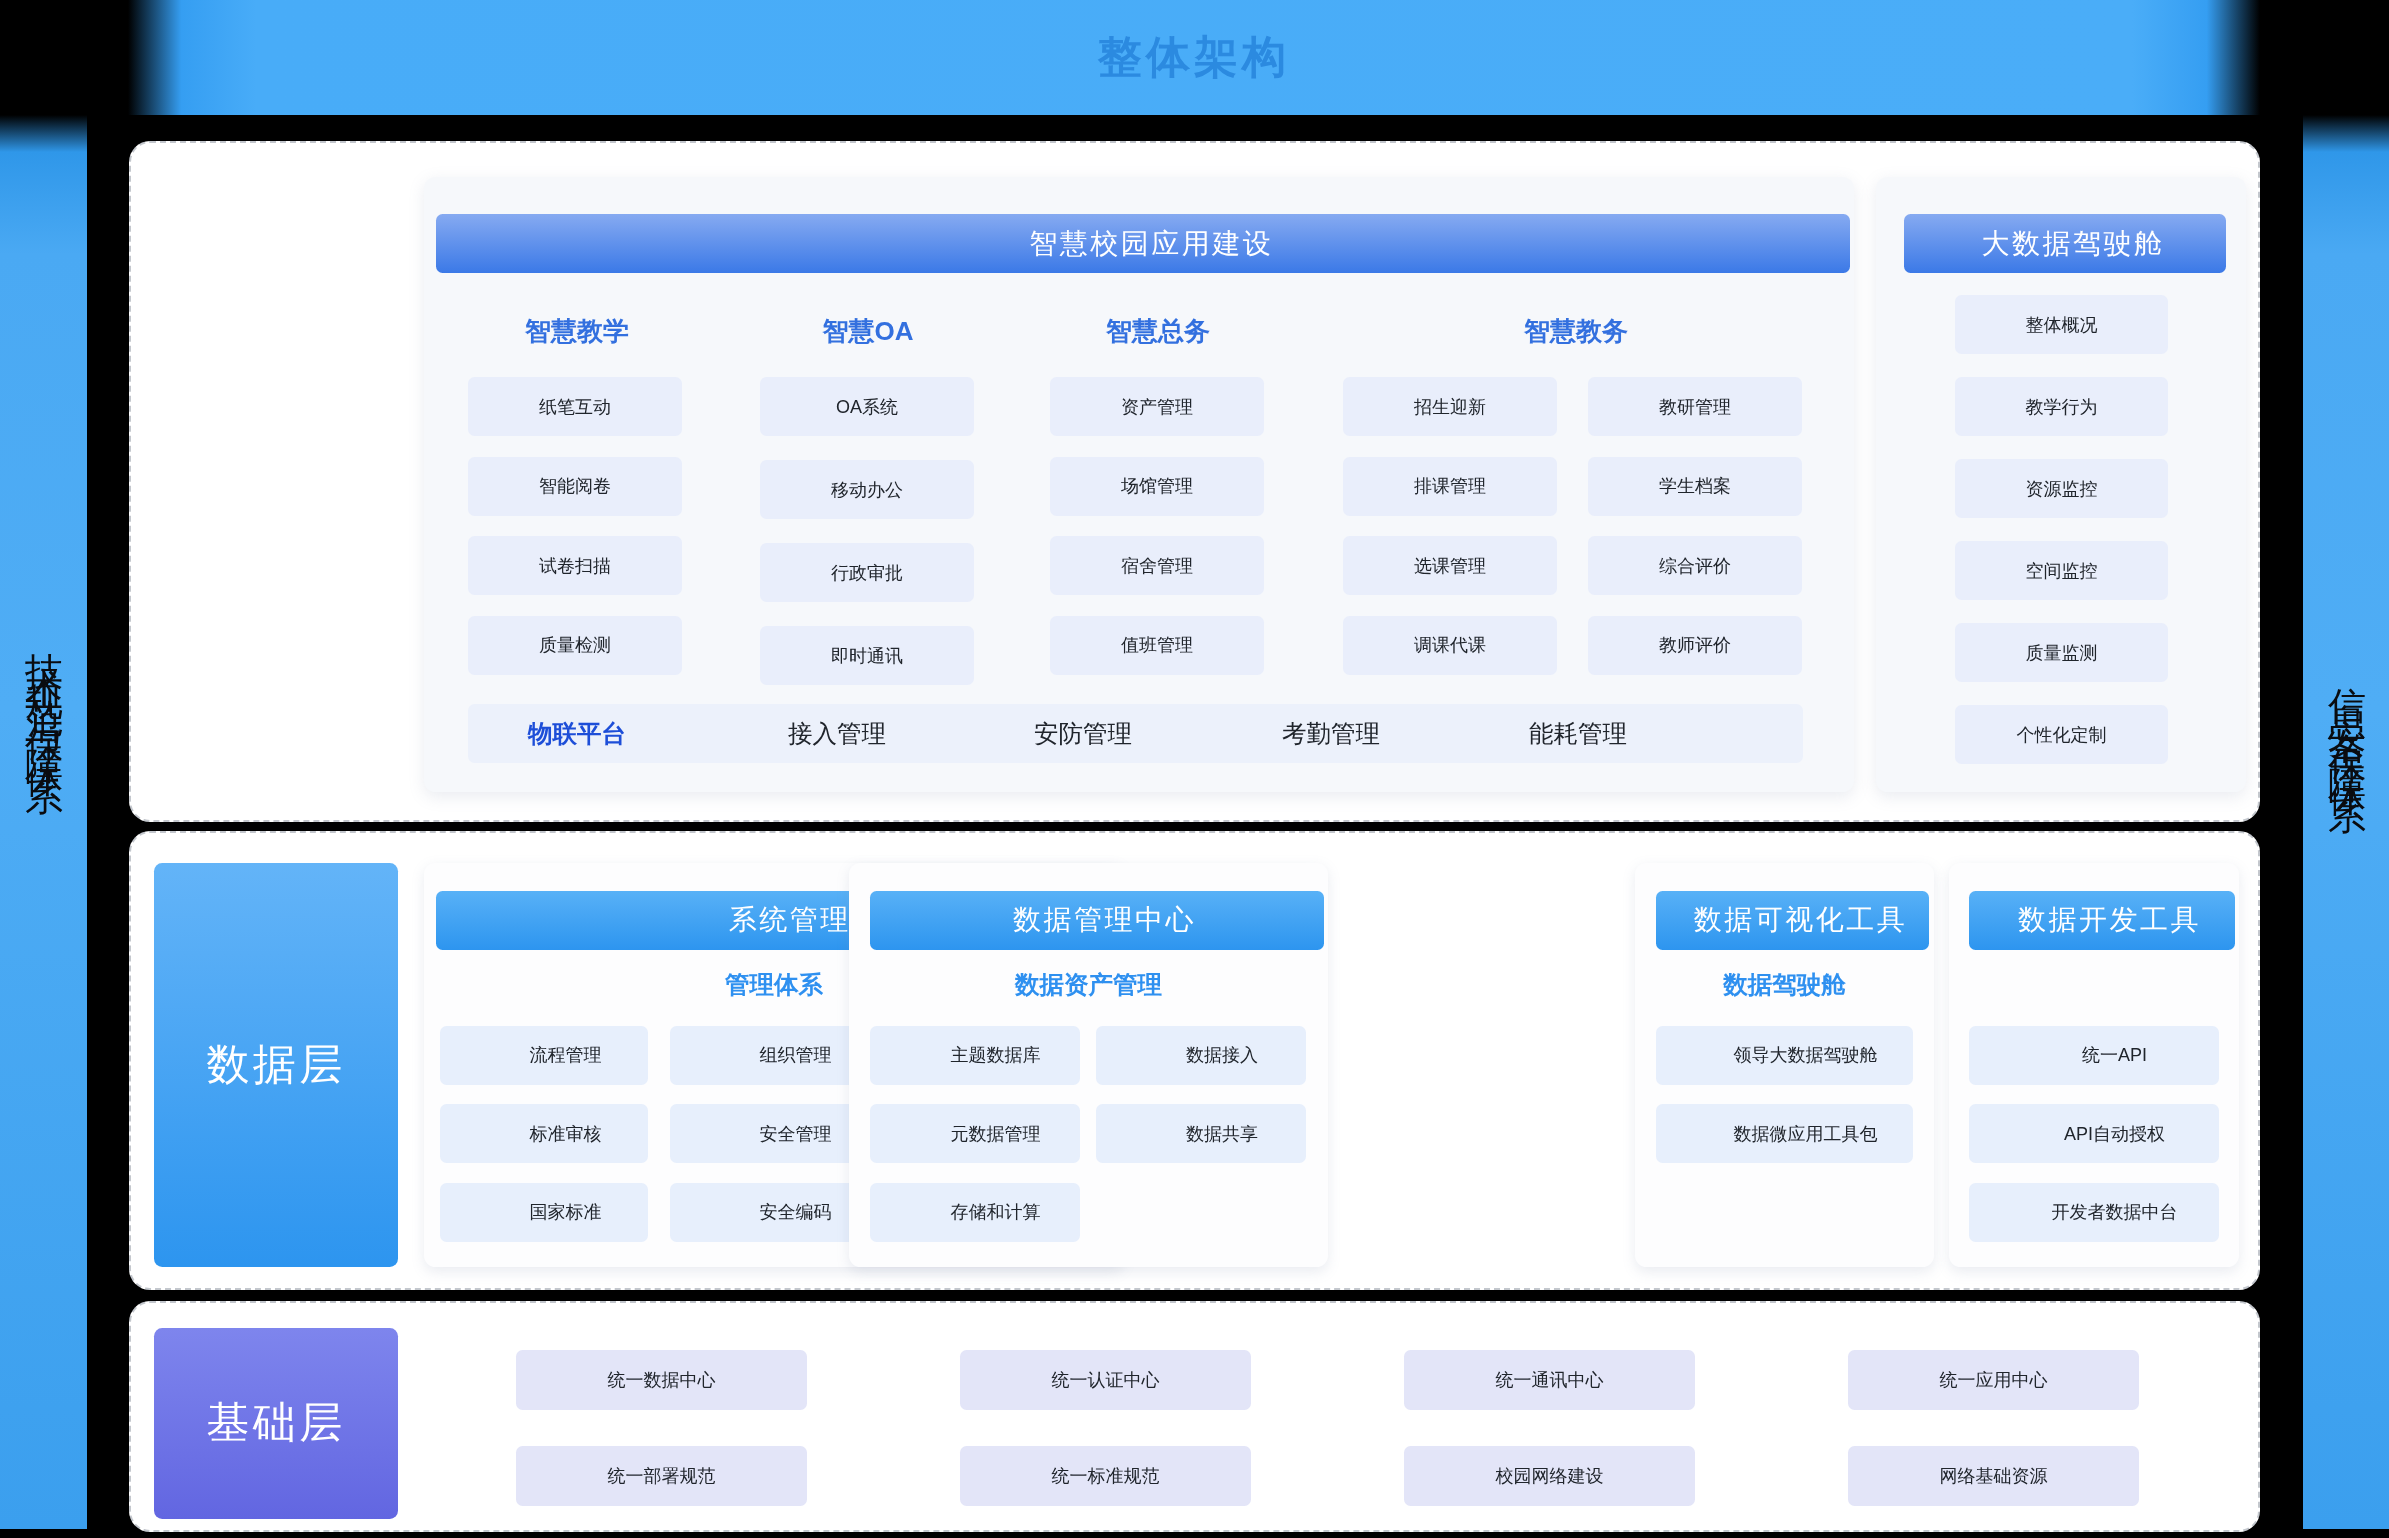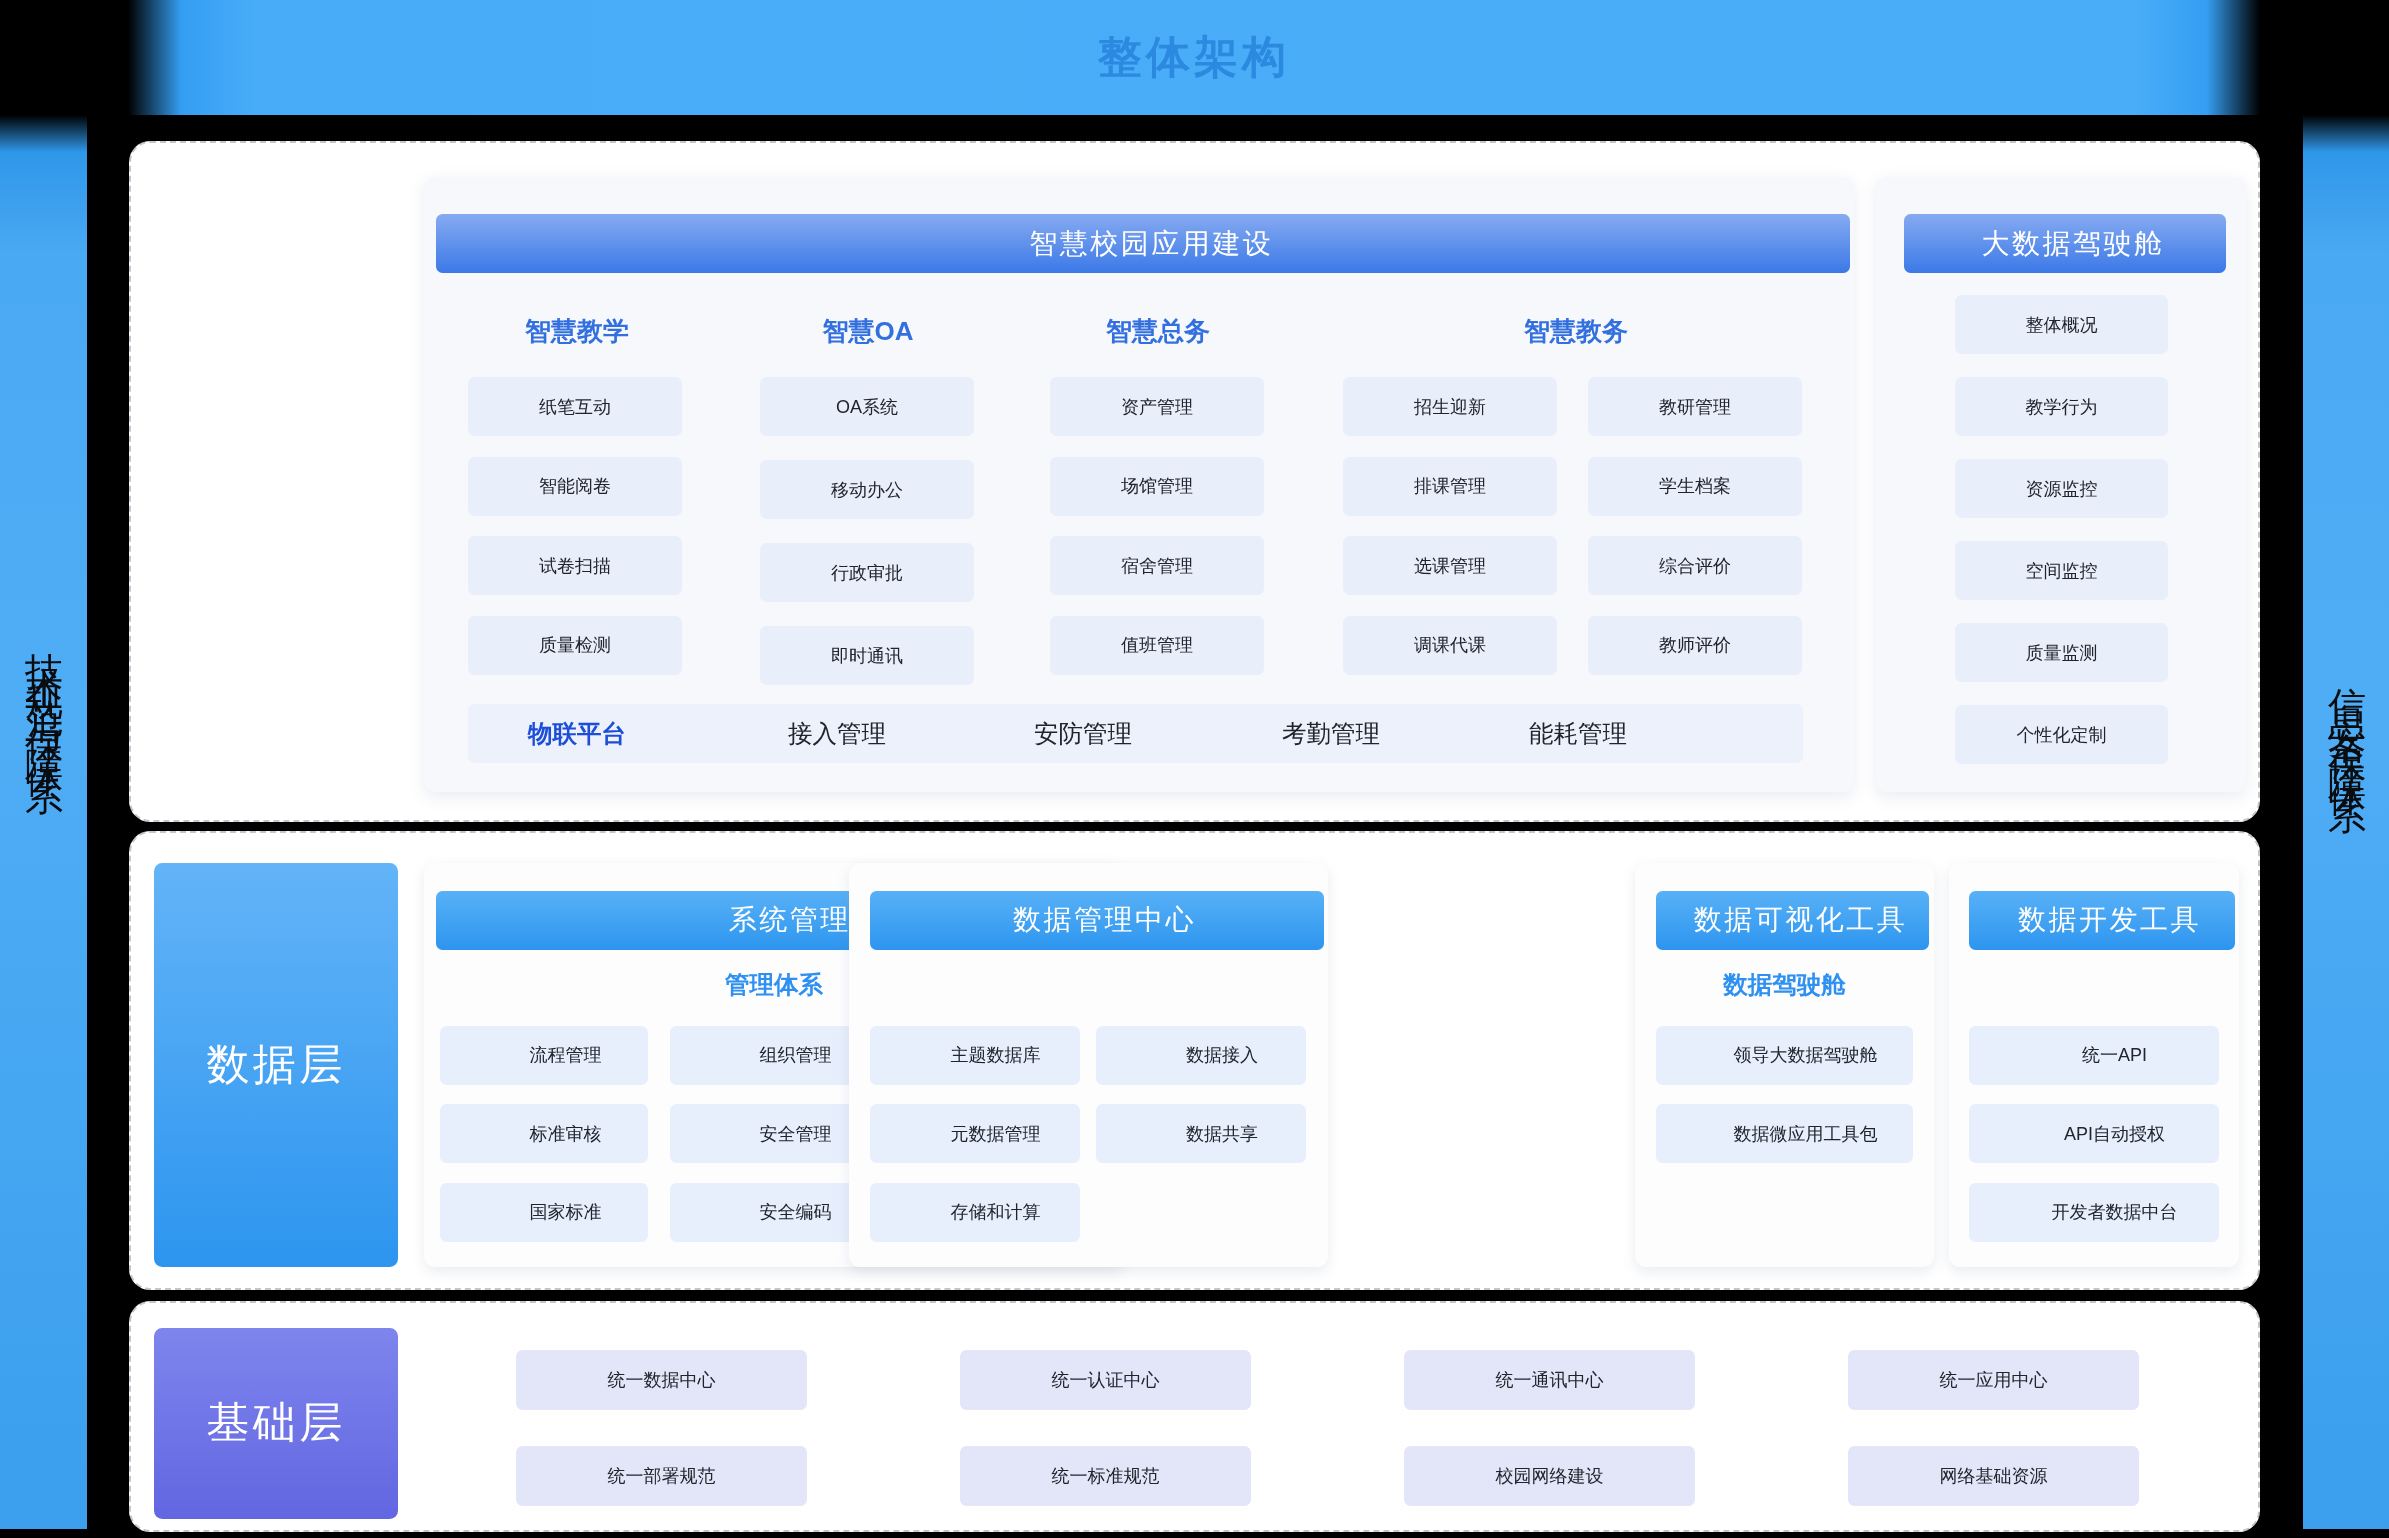--- a/index.html
+++ b/index.html
@@ -193,20 +193,21 @@
           <div class="chip">标准审核</div>
           <div class="chip">安全管理</div>
           <div class="chip">监督评估</div>
           <div class="chip">国家标准</div>
           <div class="chip">安全编码</div>
         </div>
     </div>
 
     <div class="card card-dmc">
       <div class="barheader sky hd-dmc">数据管理中心</div>
+      <div class="subhead">数据资产管理</div>
       <div class="grid grid-dmc">
           <div class="chip">主题数据库</div>
           <div class="chip">数据接入</div>
           <div class="chip">元数据管理</div>
           <div class="chip">数据共享</div>
           <div class="chip">存储和计算</div>
         </div>
     </div>
 
     <div class="card card-vis">

